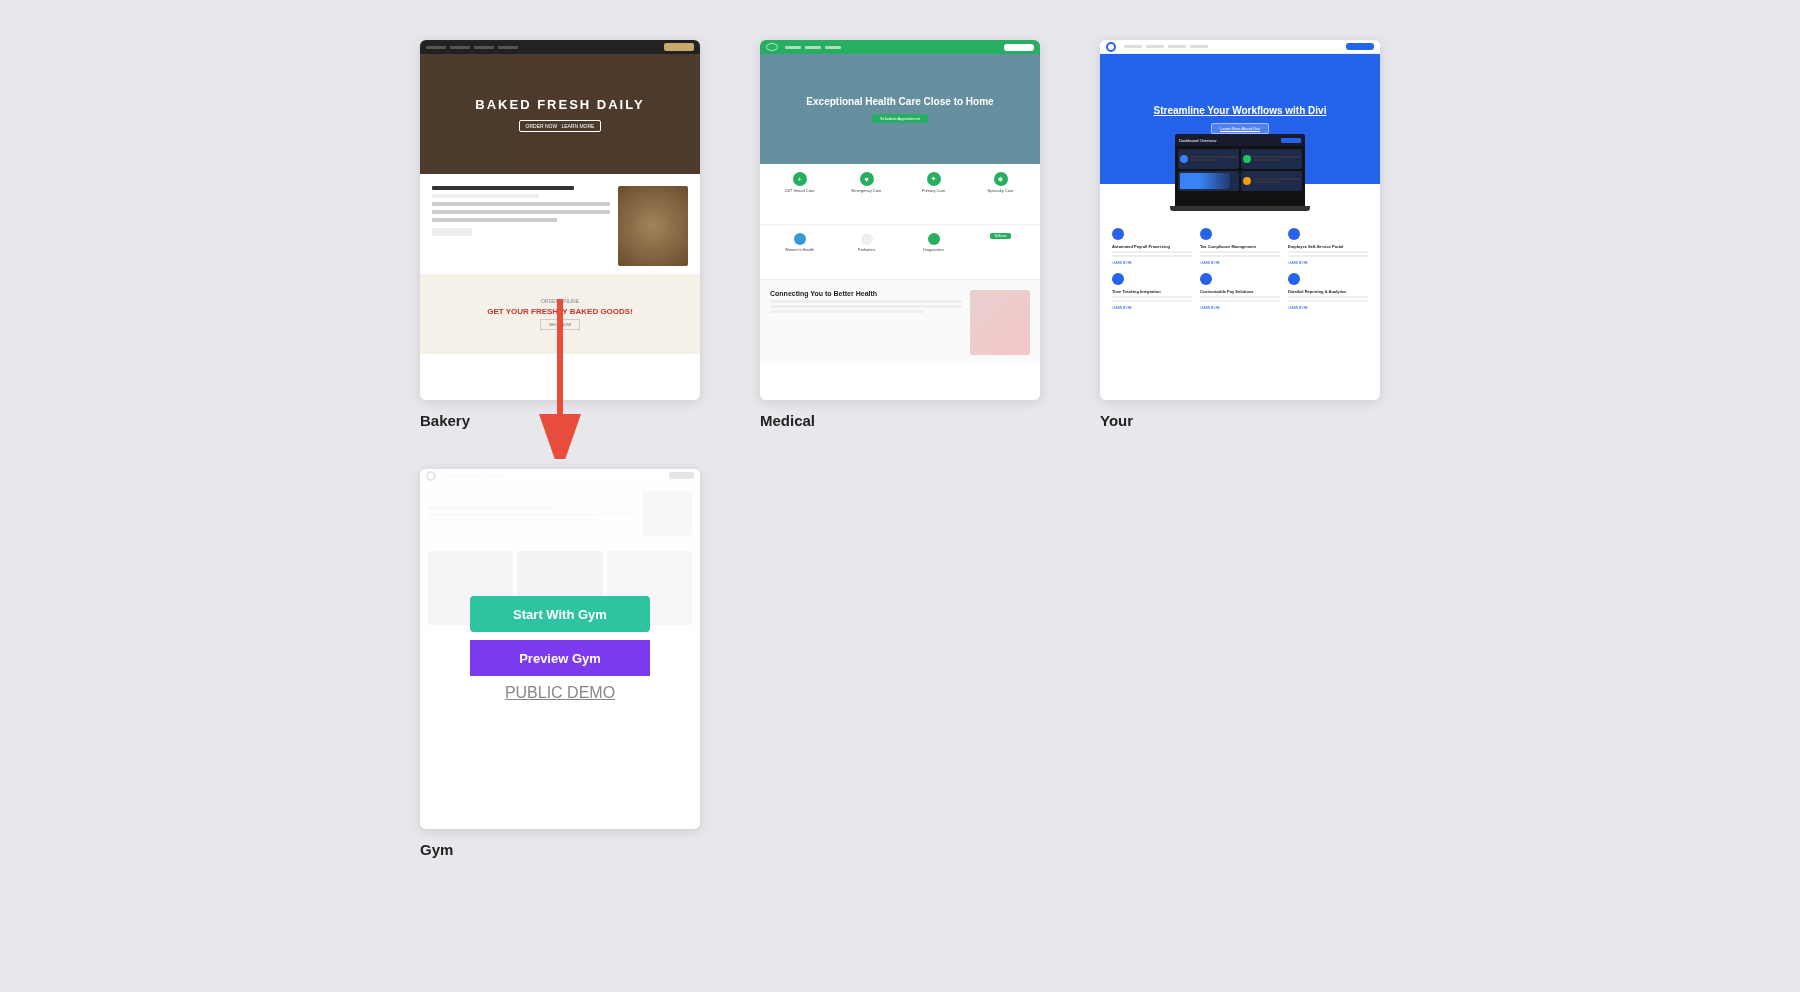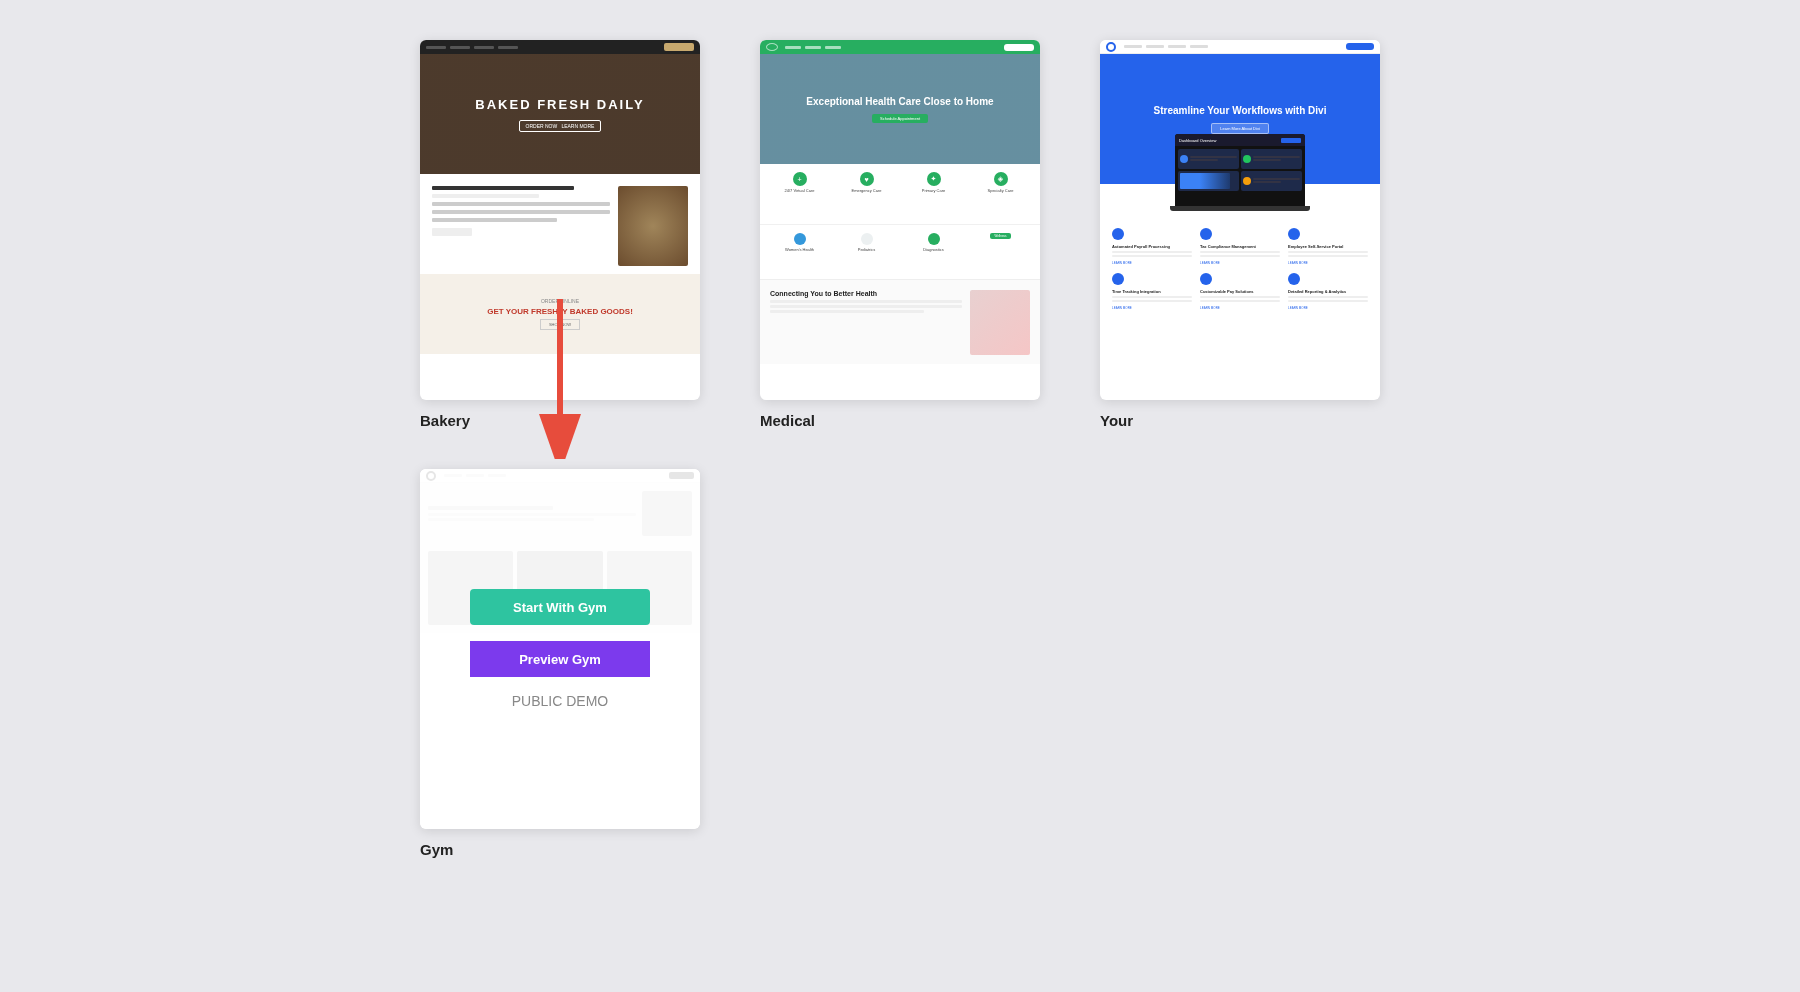--- a/index.html
+++ b/index.html
@@ -200,20 +200,21 @@
       height: 130px;
       background: #2563eb;
       display: flex;
       flex-direction: column;
       align-items: center;
       justify-content: center;
       color: #fff;
       text-align: center;
       padding: 10px;
       position: relative;
+      text-decoration: underline;
     }
     .saas-hero-title { font-size: 10px; font-weight: 700; line-height: 1.4; margin-bottom: 5px; }
     .saas-hero-btn { background: rgba(255,255,255,0.2); border: 1px solid rgba(255,255,255,0.5); color: #fff; font-size: 4px; padding: 2px 8px; border-radius: 2px; }
     .saas-laptop {
       position: absolute;
       bottom: -30px;
       left: 50%;
       transform: translateX(-50%);
       width: 140px;
       height: 80px;
@@ -313,21 +314,21 @@
       position: absolute;
       top: 0;
       left: 0;
       right: 0;
       bottom: 0;
       background: rgba(255,255,255,0.88);
       display: flex;
       flex-direction: column;
       align-items: center;
       justify-content: center;
-      gap: 16px;
+      gap: 8px;
       border-radius: 6px;
     }
     .gym-btn-start {
       width: 180px;
       height: 36px;
       background: #2ec4a0;
       border: none;
       border-radius: 4px;
       color: #fff;
       font-size: 13px;
@@ -345,22 +346,23 @@
       border-radius: 0;
       color: #fff;
       font-size: 13px;
       font-weight: 700;
       cursor: pointer;
       display: flex;
       align-items: center;
       justify-content: center;
     }
     .gym-public-label {
-      font-size: 14px;
+      font-size: 16px;
       color: #888;
+      text-decoration: underline;
     }
     .gym-section {
       background: #f0f0f0;
       display: grid;
       grid-template-columns: repeat(3, 1fr);
       gap: 4px;
       padding: 8px;
       height: 90px;
     }
     .gym-img-block {

